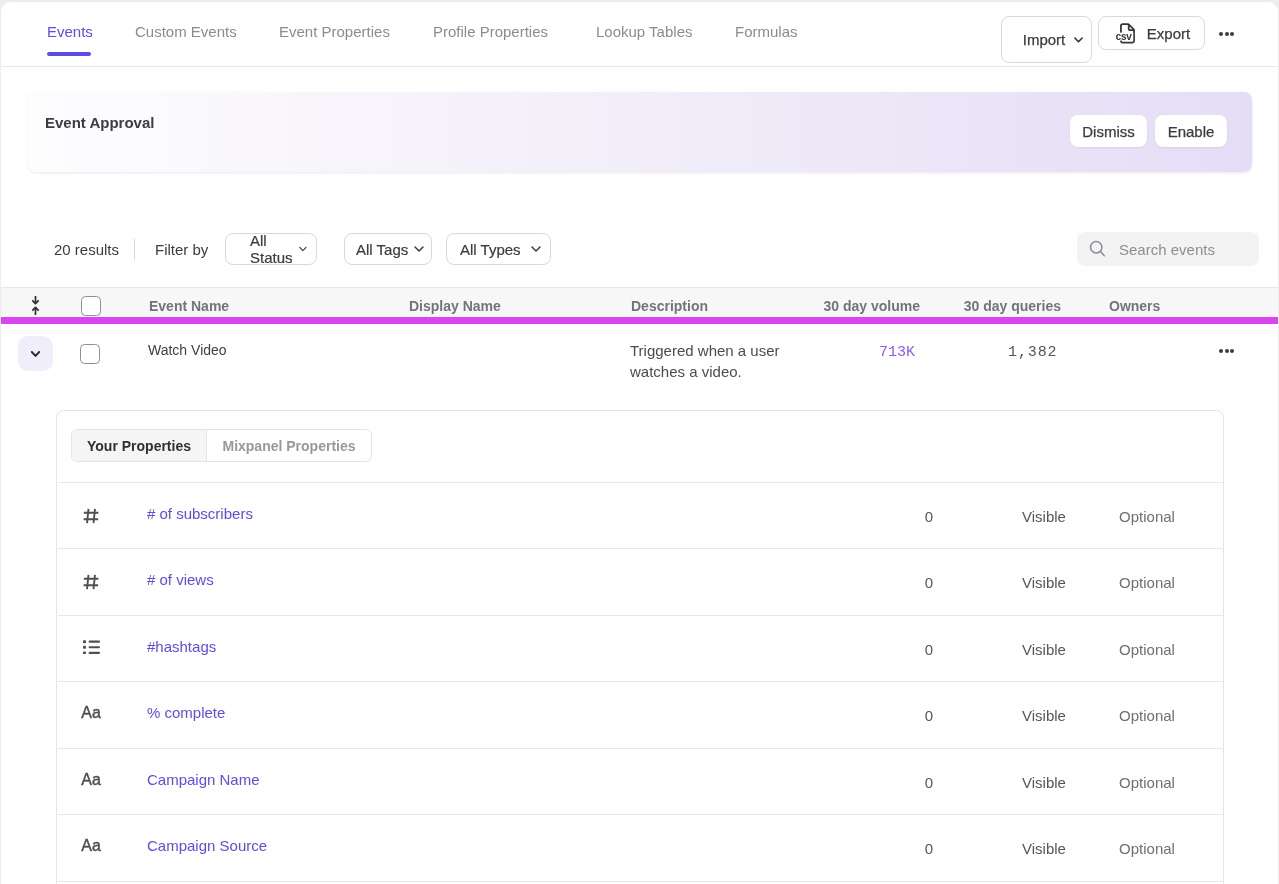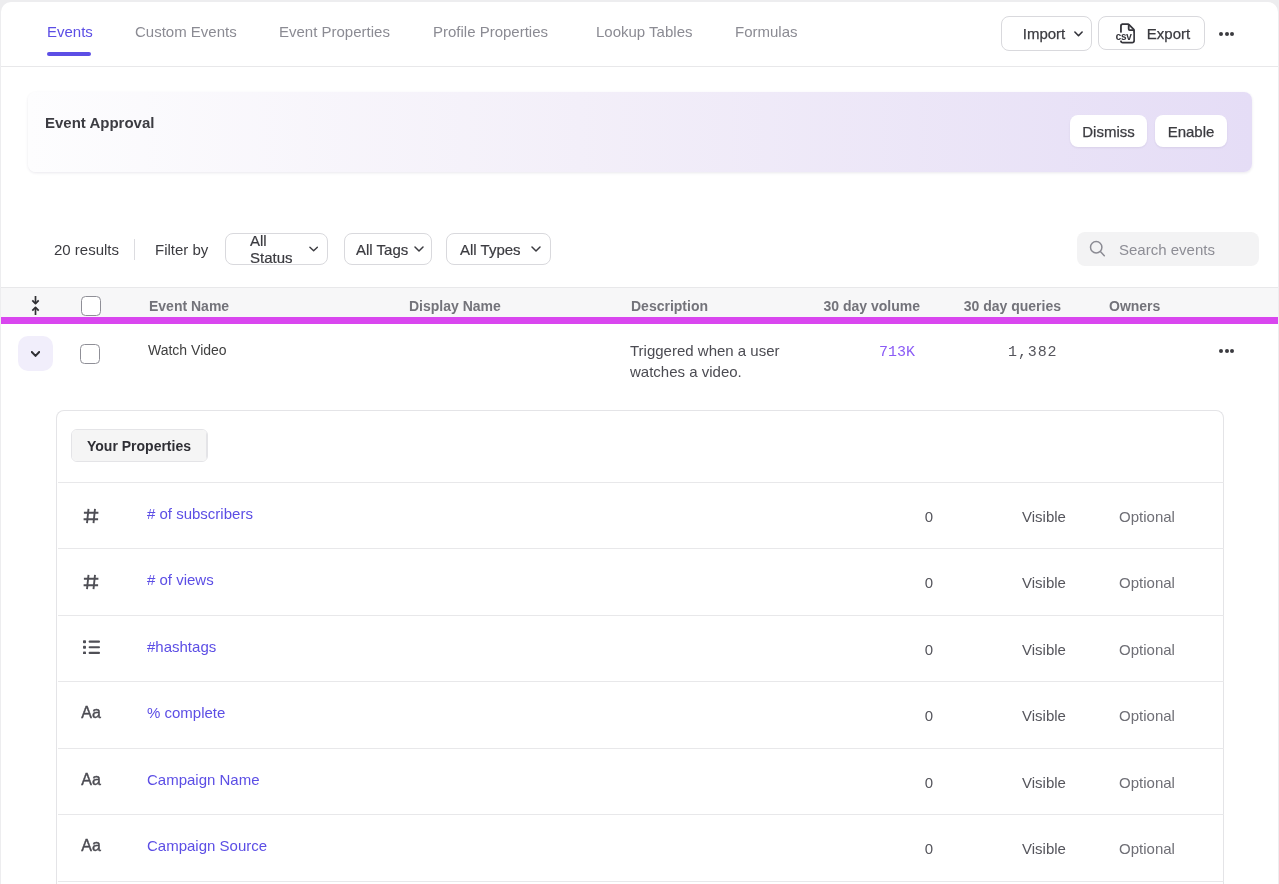--- a/index.html
+++ b/index.html
@@ -39,21 +39,21 @@
 <div class="tabline"></div>
 
 <div class="tab active" style="left:47px;">Events</div>
 <div class="tab" style="left:135px;">Custom Events</div>
 <div class="tab" style="left:279px;">Event Properties</div>
 <div class="tab" style="left:433px;">Profile Properties</div>
 <div class="tab" style="left:596px;">Lookup Tables</div>
 <div class="tab" style="left:735px;">Formulas</div>
 <div class="underline"></div>
 
-<div class="btn" style="left:1001px; top:16px; width:91px; height:35px; gap:9px; padding-left:13px;">Import
+<div class="btn" style="left:1001px; top:16px; width:91px; height:47px; gap:9px; padding-left:13px;">Import
 <svg width="9" height="6" viewBox="0 0 9 6">
       <path d="M0.9 1 L4.5 4.7 L8.1 1" fill="none" stroke="#33333a" stroke-width="1.6" stroke-linecap="round" stroke-linejoin="round"></path>
     </svg>
 </div>
 <div class="btn" style="left:1098px; top:16px; width:107px; height:34px; gap:10px; padding-left:4px;">
 <svg width="20" height="21" viewBox="0 0 20 21" style="overflow:visible;">
   <path d="M5 1.2 h6.1 a1.2 1.2 0 0 1 .85.35 l4.75 4.75 a1.2 1.2 0 0 1 .35.85 v10.75 a1.8 1.8 0 0 1 -1.8 1.8 h-9.5 a1.8 1.8 0 0 1 -1.8 -1.8 v-14.9 a1.8 1.8 0 0 1 1.8 -1.8 z" fill="none" stroke="#35353b" stroke-width="1.8"></path>
   <path d="M11.7 1.7 v4.3 a1.1 1.1 0 0 0 1.1 1.1 h4.3" fill="none" stroke="#35353b" stroke-width="1.8"></path>
   <rect x="-1.2" y="9.6" width="17.4" height="8" fill="#ffffff"></rect>
   <text x="-1.4" y="16.6" font-family="Liberation Mono,monospace" font-size="10" font-weight="700" letter-spacing="-0.8" fill="#35353b">csv</text>
@@ -67,21 +67,21 @@
 
 <div class="banner">
   <h3>Event Approval</h3>
   <div class="bbtn" style="left:1042px; width:77px;">Dismiss</div>
   <div class="bbtn" style="left:1127px; width:72px;">Enable</div>
 </div>
 
 <div class="abs" style="left:54px; top:241px; font-size:15px; color:#3b3b40;">20 results</div>
 <div class="abs" style="left:134px; top:239px; width:1px; height:21px; background:#dcdce0;"></div>
 <div class="abs" style="left:155px; top:241px; font-size:15px; color:#3b3b40;">Filter by</div>
-<div class="pill" style="left:225px; width:103px;padding-left:24px;">All Status <svg width="10" height="6" viewBox="0 0 10 6">
+<div class="pill" style="left:225px; width:92px;padding-left:24px;">All Status <svg width="10" height="6" viewBox="0 0 10 6">
       <path d="M1 1 L5 5 L9 1" fill="none" stroke="#3b3b40" stroke-width="1.5" stroke-linecap="round" stroke-linejoin="round"></path>
     </svg></div>
 <div class="pill" style="left:344px; width:88px; padding:0 7px 0 11px;">All Tags <svg width="10" height="6" viewBox="0 0 10 6">
       <path d="M1 1 L5 5 L9 1" fill="none" stroke="#3b3b40" stroke-width="1.5" stroke-linecap="round" stroke-linejoin="round"></path>
     </svg></div>
 <div class="pill" style="left:446px; width:105px;">All Types <svg width="10" height="6" viewBox="0 0 10 6">
       <path d="M1 1 L5 5 L9 1" fill="none" stroke="#3b3b40" stroke-width="1.5" stroke-linecap="round" stroke-linejoin="round"></path>
     </svg></div>
 <div class="abs" style="left:1077px; top:232px; width:182px; height:34px; background:#f3f3f4; border-radius:8px;">
   <svg style="position:absolute;left:12px;top:8px;" width="17" height="18" viewBox="0 0 17 18">
@@ -119,20 +119,21 @@
 <div class="abs mono" style="left:1008px; top:344px; font-size:15px; letter-spacing:0.9px; color:#55555c;">1,382</div>
 <div class="abs dots" style="left:1219px; top:348.5px;">
     <i></i>
     <i></i>
     <i></i>
   </div>
 
 <div class="panel">
   <div class="seg">
       <div class="s1">Your Properties</div>
+      <div class="s2">Mixpanel Properties</div>
     </div>
 
   <div class="prow" style="top:71px;">
     <div class="picon">
         <svg width="16" height="16" viewBox="0 0 16 16" style="vertical-align:middle;">
       <path d="M5.5 0.9 L4 15.1 M12 0.9 L10.5 15.1" stroke="#4f4f56" stroke-width="1.9" fill="none"></path>
       <path d="M0.9 4.8 H15.4 M0.6 11.2 H15.1" stroke="#4f4f56" stroke-width="1.9" fill="none"></path>
     </svg>
       </div>
     <div class="pname"># of subscribers</div>

